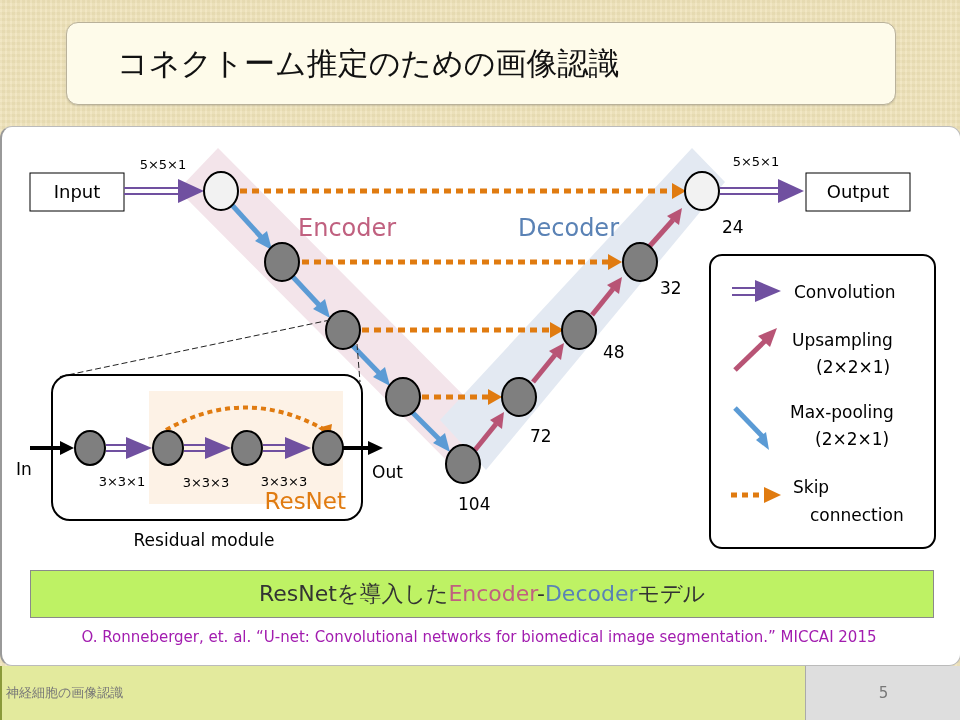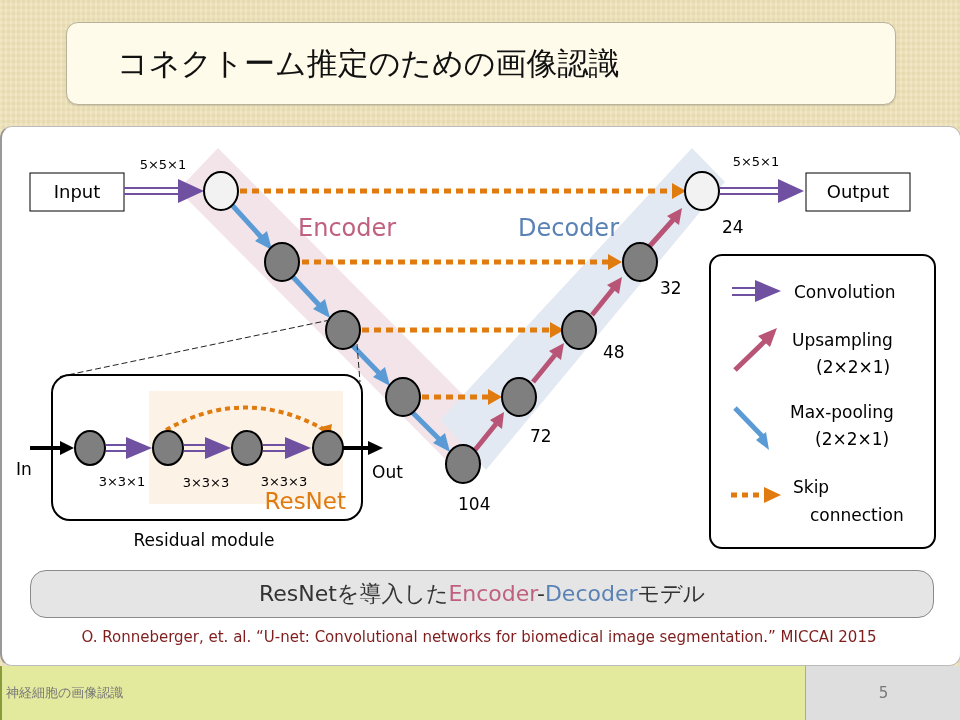--- a/index.html
+++ b/index.html
@@ -13,23 +13,23 @@
   .title-box{position:absolute;left:66px;top:22px;width:828px;height:81px;
     background:#fefbea;border:1px solid #b9b19a;border-radius:12px;box-shadow:0 1px 2px rgba(0,0,0,0.15);}
   .title-text{position:absolute;left:50px;top:20px;font-size:31px;color:#111;letter-spacing:0px;
     font-family:"DejaVu Sans",sans-serif;}
   .content{position:absolute;left:0;top:126px;width:958px;height:538px;background:#fff;
     border:1px solid #bbb;border-radius:12px;border-left:2px solid #999;}
   .footer-left{position:absolute;left:0;top:666px;width:805px;height:54px;background:#e3ea9d;border-left:2px solid #8b9a3a;}
   .footer-right{position:absolute;left:805px;top:666px;width:155px;height:54px;background:#dedede;border-left:1px solid #aaa;}
   .footer-text{position:absolute;top:18px;font-size:13px;color:#777;}
   svg text{font-family:"DejaVu Sans",sans-serif;}
-  .caption-box{position:absolute;left:30px;top:570px;width:902px;height:46px;background:#e5e5e5;
-    border:1px solid #8a8a8a;border-radius:16px;text-align:center;line-height:46px;font-size:22px;color:#333;}
-  .cite{position:absolute;left:0;width:958px;top:628px;text-align:center;font-size:15px;color:#7f1d1d;}
+  .caption-box{position:absolute;left:30px;top:570px;width:902px;height:46px;background:#bef264;
+    border:1px solid #8a8a8a;border-radius:0;text-align:center;line-height:46px;font-size:22px;color:#333;}
+  .cite{position:absolute;left:0;width:958px;top:628px;text-align:center;font-size:15px;color:#a21caf;}
 </style>
 </head>
 <body>
 
 <div class="title-box">
   <div class="title-text">コネクトーム推定のための画像認識</div>
 </div>
 
 <div class="content"></div>
 

